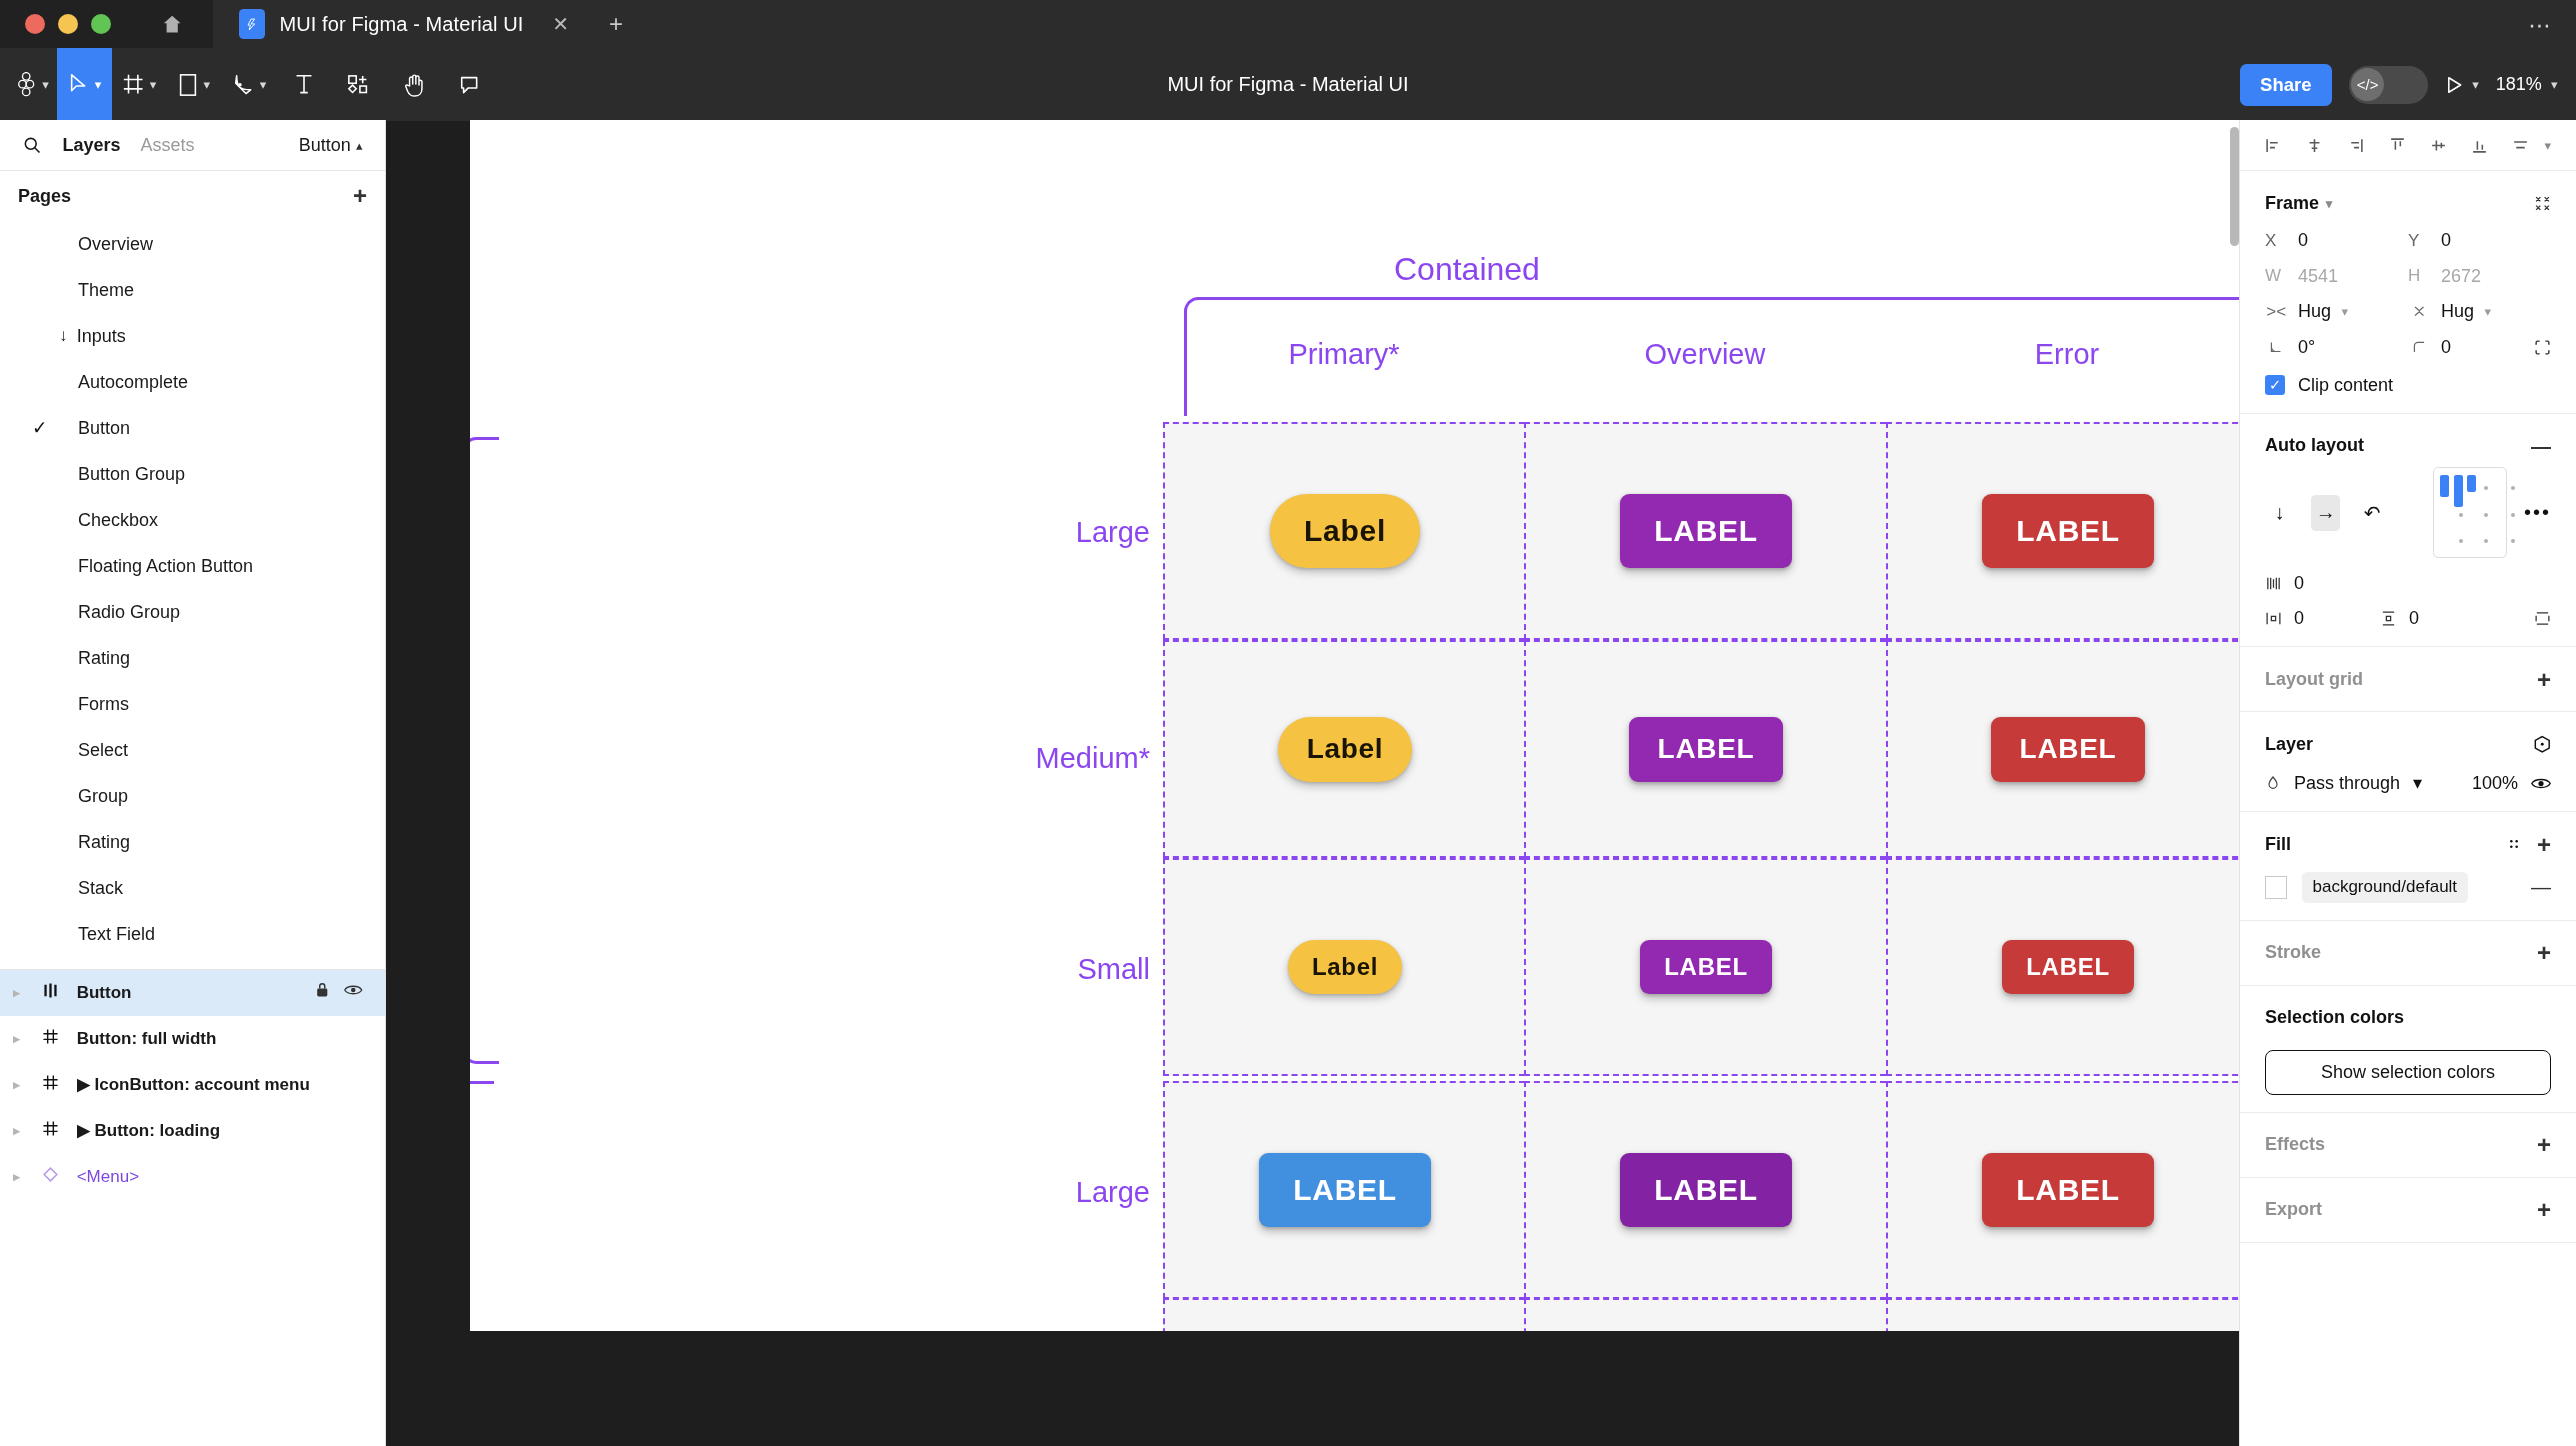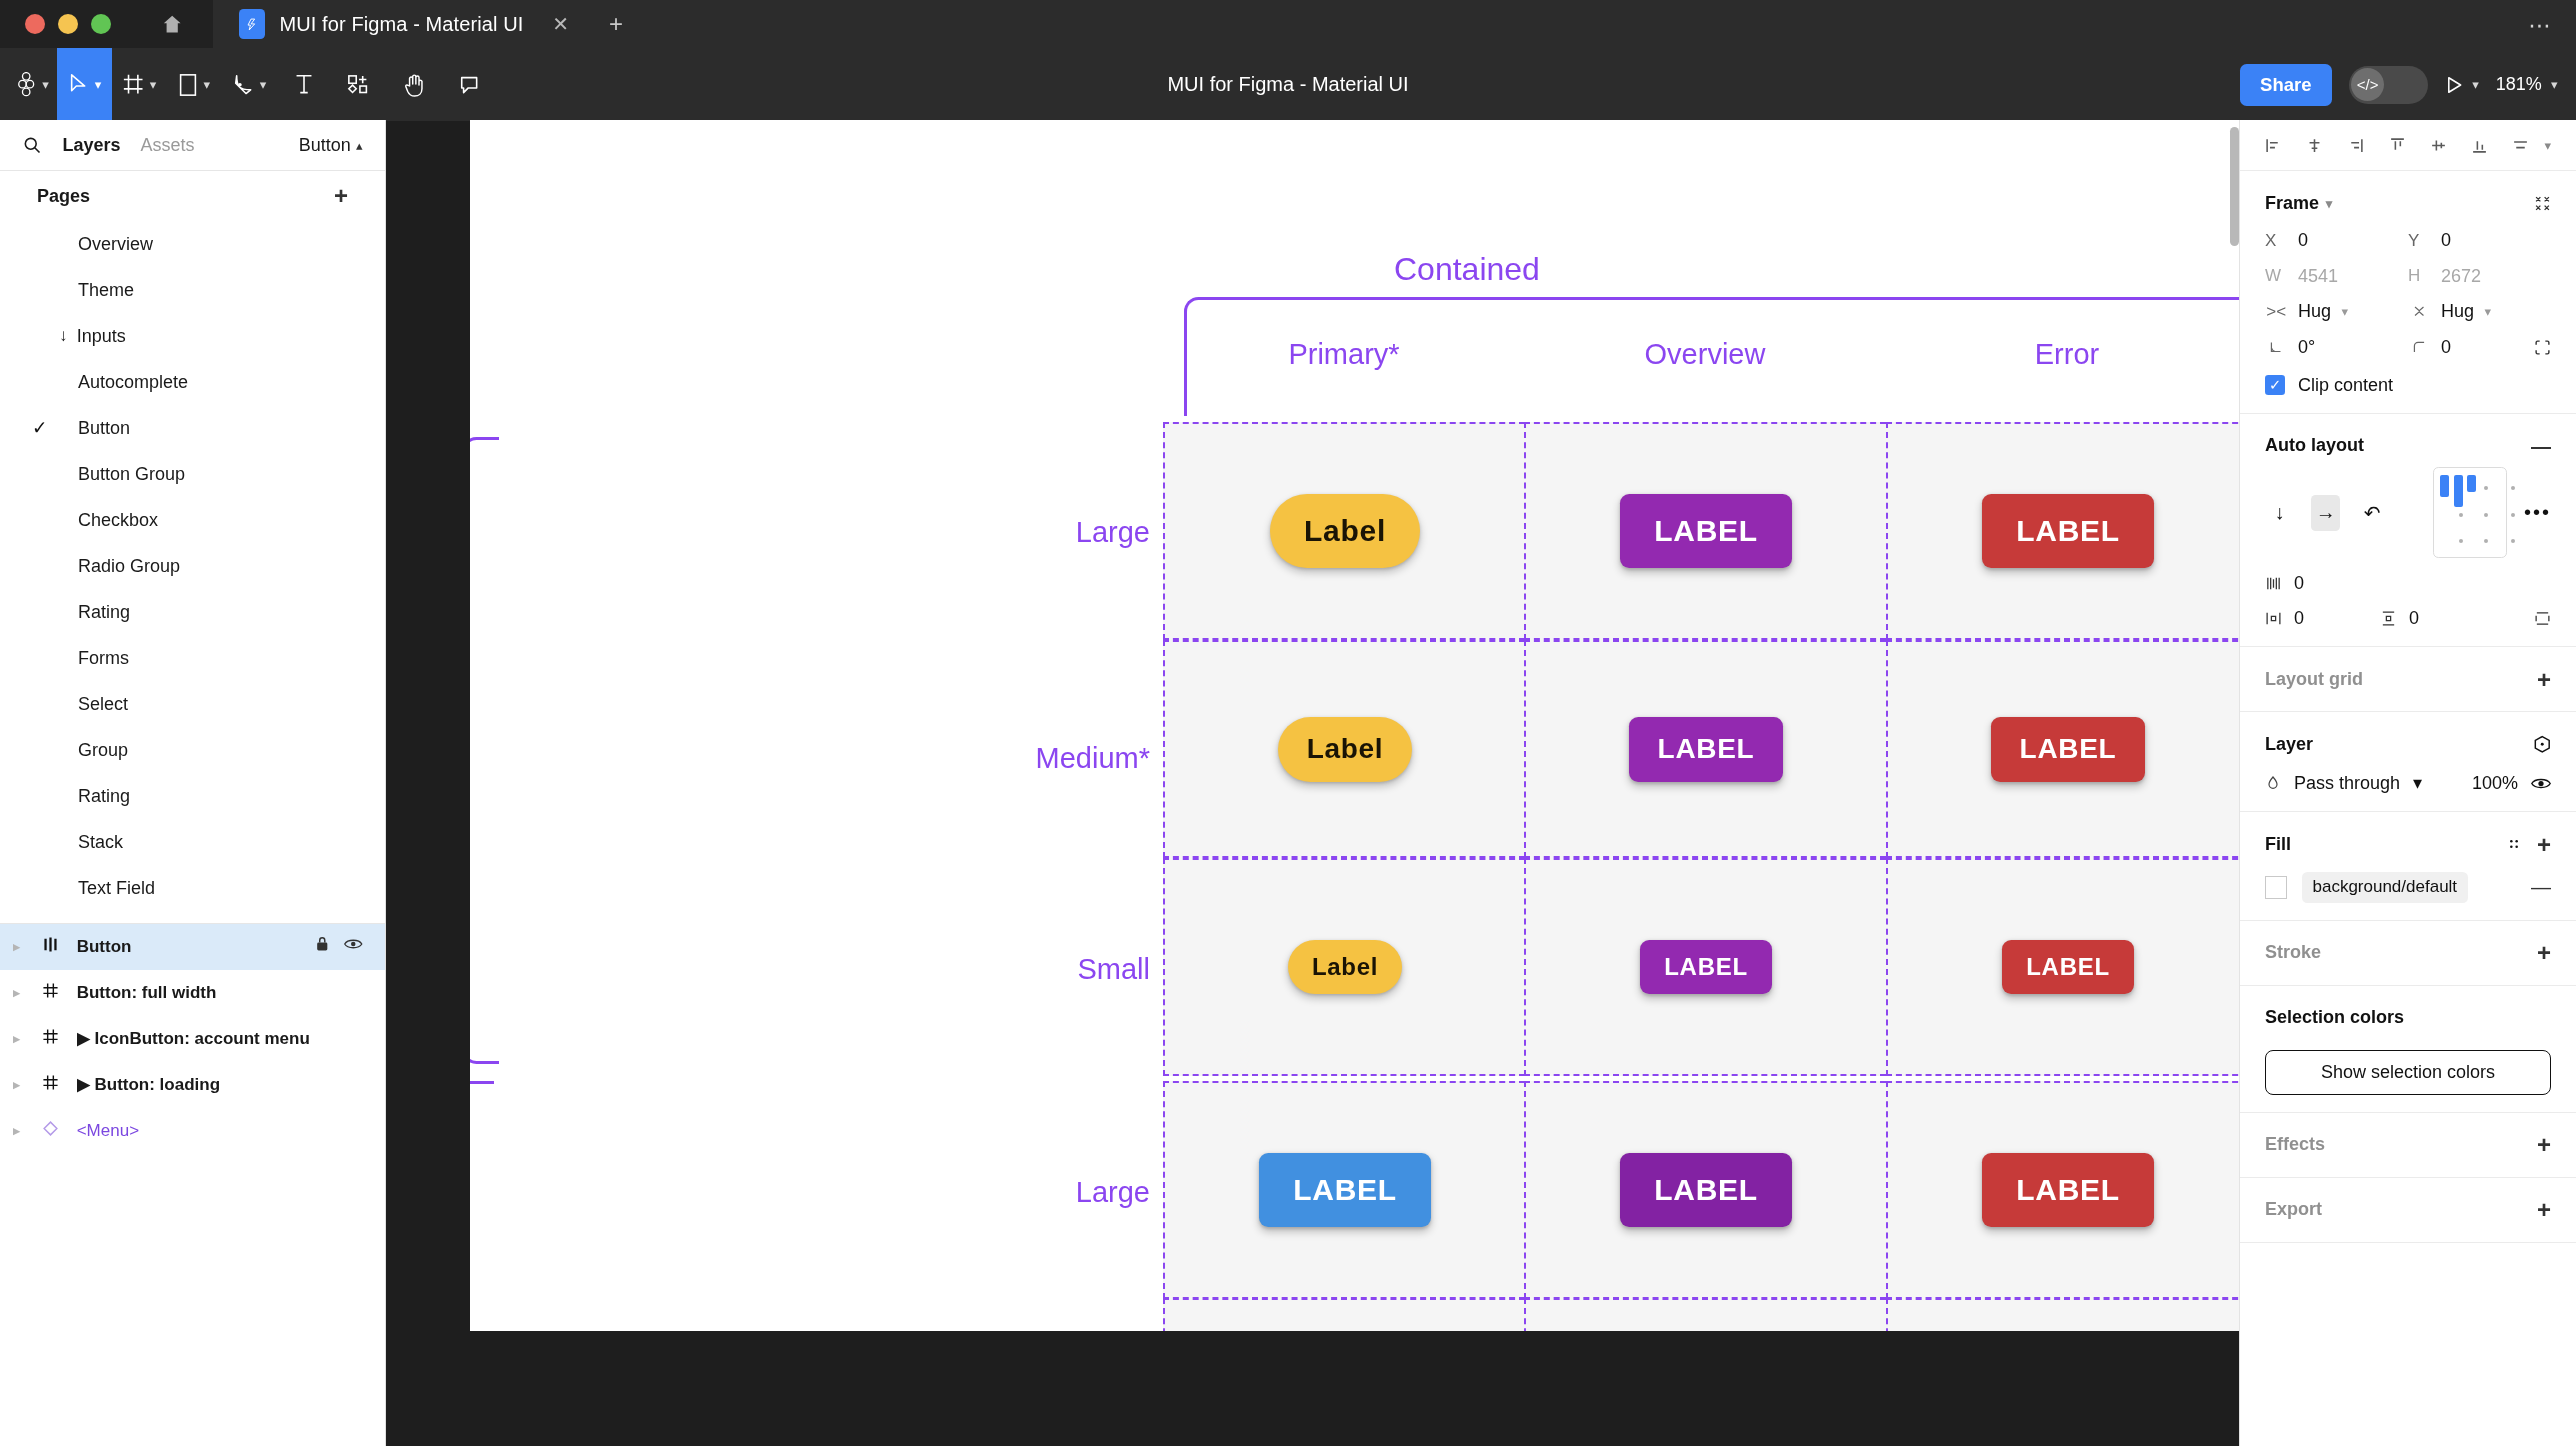--- a/index.html
+++ b/index.html
@@ -93,21 +93,21 @@
     height: 51px; display: flex; align-items: center; gap: 20px;
     padding-left: 22.4px; border-bottom: 0.7px solid #e6e6e6;
   }
   .lp-tab { font-size: 18px; color: #9a9a9a; }
   .lp-tab.active { color: #1a1a1a; font-weight: bold; }
   .lp-tab-right {
     margin-left: auto; margin-right: 22.4px; display: flex; align-items: center;
     gap: 5.3px; font-size: 18px; color: #1a1a1a;
   }
   .pages-hdr {
-    height: 50px; display: flex; align-items: center; padding: 0 37px;
+    height: 50px; display: flex; align-items: center; padding: 0 18px;
     font-size: 18px; font-weight: bold; color: #1a1a1a;
   }
   .pages-plus { margin-left: auto; font-size: 24px; color: #333; line-height: 1; }
   .page-row {
     height: 46px; display: flex; align-items: center;
     padding-left: 78px; font-size: 18px; color: #1a1a1a; position: relative;
   }
   .page-row .check {
     position: absolute; left: 32px; font-size: 18.5px; color: #111;
   }
@@ -386,20 +386,23 @@
       </div>
       <div class="page-row">
         <span class="check">✓</span>
         <span>Button</span>
       </div>
       <div class="page-row">
         <span>Button Group</span>
       </div>
       <div class="page-row">
         <span>Checkbox</span>
+      </div>
+      <div class="page-row">
+        <span>Floating Action Button</span>
       </div>
       <div class="page-row">
         <span>Radio Group</span>
       </div>
       <div class="page-row">
         <span>Rating</span>
       </div>
       <div class="page-row">
         <span>Forms</span>
       </div>

